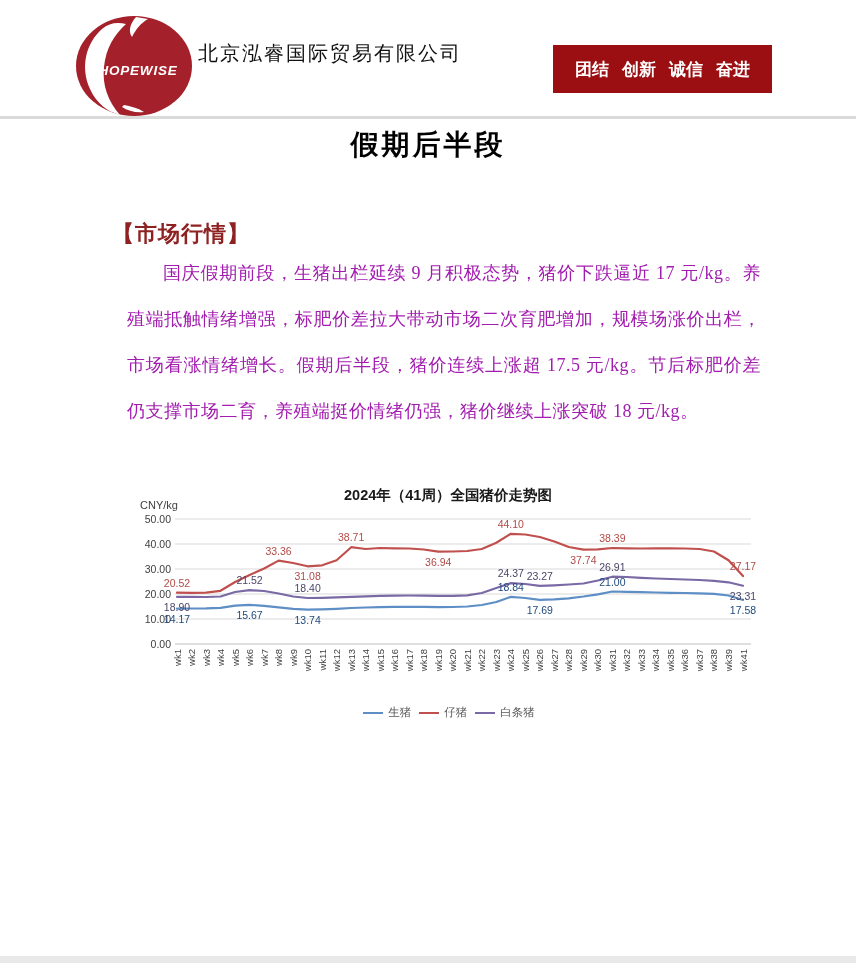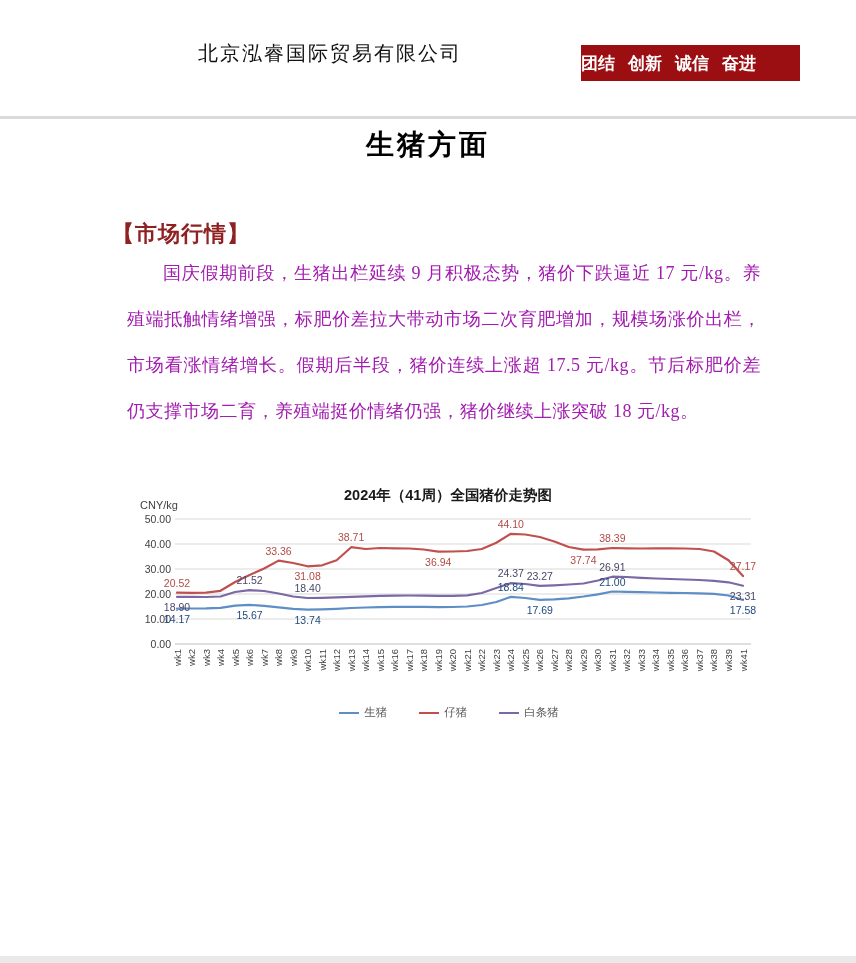--- a/index.html
+++ b/index.html
@@ -8,70 +8,80 @@
     position:relative; width:856px; height:963px; background:#ffffff;
     font-family:"Liberation Serif", serif; color:#1a1a1a; overflow:hidden;
     margin:0 auto;
   }
   
   .logo { position:absolute; left:72px; top:13px; width:122px; height:104px; }
   .company { position:absolute; left:198px; top:40px; width:344px; text-align:left; }
   .company-cn { font-size:20px; letter-spacing:2px; color:#111; }
   .company-en { font-family:"Liberation Sans", sans-serif; font-weight:bold; font-size:14.5px; color:#111; margin-top:8px; }
   .banner {
-    position:absolute; left:553px; top:45px; width:219px; height:36px;
-    display:flex; align-items:center; gap:13px;
-    font-family:"Liberation Sans", sans-serif; font-weight:bold; font-size:17px; color:#fff;margin-left:28px;
+    position:absolute; left:553px; top:45px; width:219px; height:48px;
+    display:flex; align-items:center; justify-content:center; gap:13px;
+    font-family:"Liberation Sans", sans-serif; font-weight:bold; font-size:17px; color:#fff;
   }
   .divider { position:absolute; left:0; top:116px; width:856px; height:3px; background:#dadada; }
   
   .report-title { position:absolute; left:0; top:126px; width:100%; text-align:center;
     font-size:28px; font-weight:bold; letter-spacing:3px; color:#000; }
   .report-subtitle { position:absolute; left:0; top:174px; width:100%; text-align:center;
     font-size:20px; color:#000; }
   .section-heading { position:absolute; left:112px; top:219px; font-size:22px; font-weight:bold; letter-spacing:1px; }
   
   .para {
     position:absolute; left:127px; width:634px; font-size:18px; line-height:46px;
     text-align:justify; text-indent:2em; letter-spacing:0.5px; color:#a21caf;
   }
   .para1 { top:250px; }
   .para2 { top:730px; line-height:45px; }
   
   .chart { position:absolute; left:137px; top:482px; width:624px; height:246px; font-family:"Liberation Sans", sans-serif; }
   .chart svg { display:block; }
   .chart-legend {
     position:absolute; left:0; bottom:8px; width:100%;
-    display:flex; justify-content:center; align-items:flex-end; gap:32px;
+    display:flex; justify-content:center; align-items:flex-end; gap:8px;
     font-size:11.5px; color:#595959;
   }
   .chart-legend .item { display:flex; align-items:center; gap:5px; }
   .chart-legend .swatch { display:inline-block; width:20px; height:0; border-top-width:2.5px; border-top-style:solid; }
   .footer-strip { position:absolute; left:0; bottom:0; width:856px; height:7px; background:#e9e9e9; }
 </style>
 </head>
 <body>
 
 <div class="page">
 
+  <div class="logo">
+    <svg width="122" height="104" viewBox="0 0 122 104">
+      <ellipse cx="62" cy="53" rx="58" ry="50" fill="#A4202A"></ellipse>
+      <path d="M30,16 C14,30 8,54 18,76 C24,90 36,99 48,102 C36,88 30,72 32,54 C34,35 42,22 54,11 C45,9 37,10 30,16 Z" fill="#ffffff"></path>
+      <path d="M44,46 C40,56 40,70 46,82 C50,74 52,62 50,52 Z" fill="#A4202A"></path>
+      <path d="M64,4 C58,11 56,18 60,24 C64,16 69,10 76,6 Z" fill="#ffffff"></path>
+      <path d="M50,94 C56,98 64,100 72,99 C66,95 58,93 52,92 Z" fill="#ffffff"></path>
+      <text x="66" y="62" text-anchor="middle" font-family="Liberation Sans, sans-serif" font-size="13.5" font-weight="bold" font-style="italic" letter-spacing="0.8" fill="#ffffff">HOPEWISE</text>
+    </svg>
+  </div>
 
   <div class="company">
     <div class="company-cn">北京泓睿国际贸易有限公司</div>
   </div>
 
   <div class="banner" style="background: rgb(155, 14, 17);">
     <span>团结</span>
     <span>创新</span>
     <span>诚信</span>
     <span>奋进</span>
   </div>
 
   <div class="divider"></div>
 
-  <div class="report-title">生猪方面</div>
+  <div class="report-title">假期后半段</div>
   <div class="section-heading" style="color: rgb(142, 33, 33);">【市场行情】</div>
 
   <div class="para para1">国庆假期前段，生猪出栏延续 9 月积极态势，猪价下跌逼近 17 元/kg。养殖端抵触情绪增强，标肥价差拉大带动市场二次育肥增加，规模场涨价出栏，市场看涨情绪增长。假期后半段，猪价连续上涨超 17.5 元/kg。节后标肥价差仍支撑市场二育，养殖端挺价情绪仍强，猪价继续上涨突破 18 元/kg。</div>
 
   <div class="chart">
     <svg id="chart-svg" width="624" height="212" viewBox="0 0 624 212">
         <text x="311" y="18" text-anchor="middle" font-size="14.5" font-weight="bold" fill="#1a1a1a">2024年（41周）全国猪价走势图</text>
         <text x="3" y="27" font-size="11" fill="#404040">CNY/kg</text>
         <line x1="38" y1="162" x2="614" y2="162" stroke="#BFBFBF" stroke-width="1"></line>
         <text x="34" y="166" text-anchor="end" font-size="10.5" fill="#404040">0.00</text>

